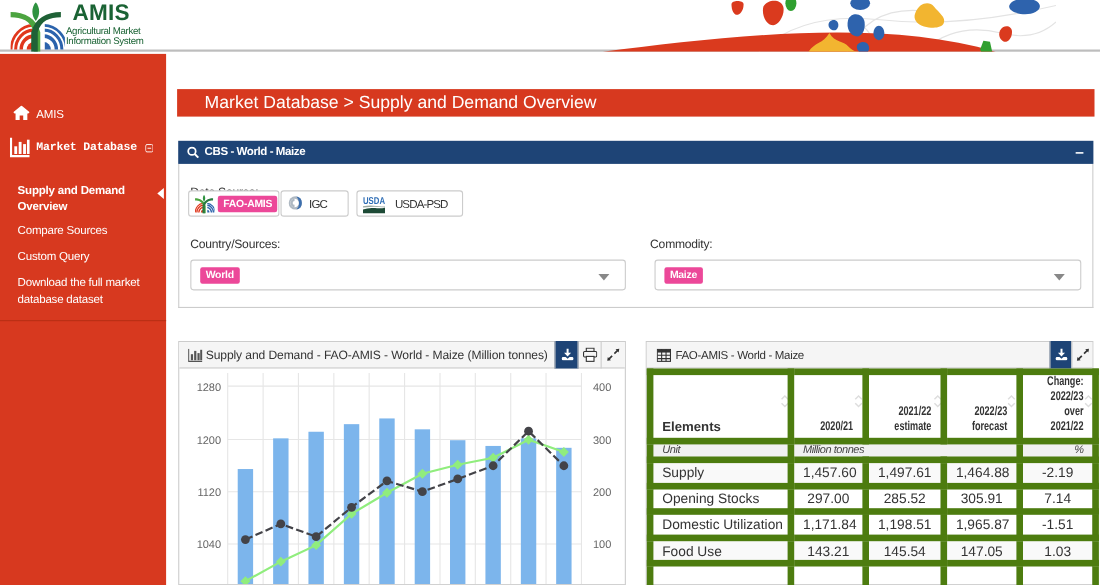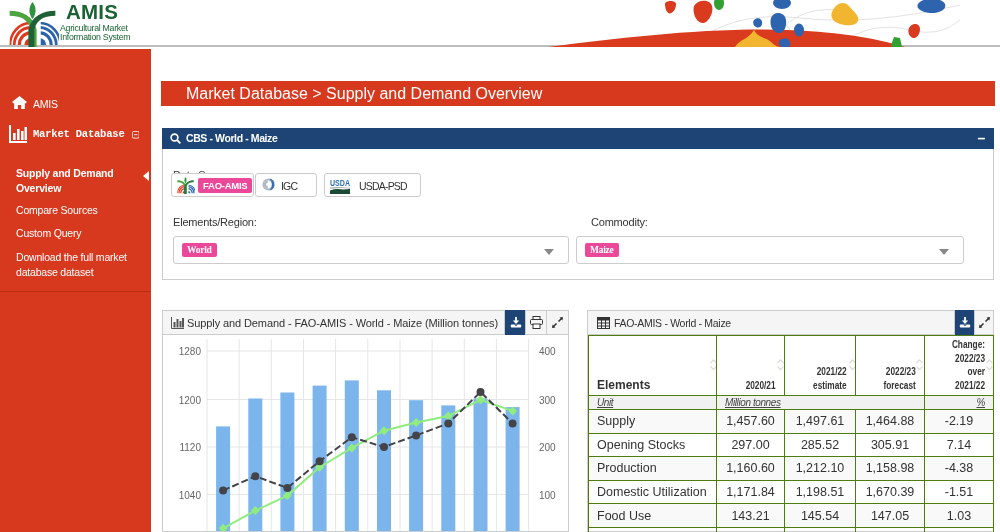--- a/index.html
+++ b/index.html
@@ -29,41 +29,41 @@
 #cbs { position:absolute; left:162px; top:149px; width:832px; height:131px;
   border:1px solid #ccc; border-top:none; background:#fff; }
 #cbs-head { position:absolute; left:-1px; top:-21px; width:832px; height:21px; background:#1e4476;
   color:#fff; font-size:10.5px; font-weight:bold; letter-spacing:-0.4px; line-height:21px; }
 #cbs-head .minus { position:absolute; right:9px; top:0; font-size:14px; font-weight:bold; }
 .lbl { position:absolute; font-size:11px; color:#333; letter-spacing:-0.2px; }
 .srcbtn { position:absolute; top:24px; height:24px; border:1px solid #ccc; border-radius:3px; background:#fff; }
 .pill { display:inline-block; background:#ec4899; color:#fff; border-radius:2px; font-size:9.5px;
   font-weight:bold; padding:2px 5px; letter-spacing:-0.25px; white-space:nowrap; }
 .selbox { position:absolute; top:87px; height:28px; border:1px solid #ccc; border-radius:3px; background:#fff; }
-.selbox .pill { position:absolute; left:8px; top:6px;font-family:Liberation Serif, serif; }
+.selbox .pill { position:absolute; left:8px; top:6px; }
 .caret { position:absolute; top:12px; width:0; height:0; border-left:5px solid transparent;
   border-right:5px solid transparent; border-top:6px solid #888; }
 
 
 .panel { position:absolute; top:310px; height:222px; border:1px solid #ccc; background:#fff; }
 .phead { position:absolute; left:0; top:0; right:0; height:24px; background:#f5f5f5;
   border-bottom:1px solid #ccc; font-size:11px; color:#333; letter-spacing:-0.1px; line-height:24px; }
 .pbtn { position:absolute; top:-1px; width:22px; height:25px; border-left:1px solid #ccc; text-align:center; }
 .pbtn.navy { background:#1e4476; }
 
 #chartpanel { left:162px; width:407px; }
 #tablepanel { left:587px; width:407px; }
 
 
 #dtable { position:absolute; left:0; top:24px; width:405px; border-collapse:collapse; font-size:12.5px; color:#333; table-layout:fixed; }
-#dtable td, #dtable th { border:1px solid #4d7c0f; padding:0 8px; white-space:nowrap; overflow:hidden; }
+#dtable td, #dtable th { border:6px solid #4d7c0f; padding:0 8px; white-space:nowrap; overflow:hidden; }
 #dtable th { font-weight:bold; text-align:right; vertical-align:bottom; padding-bottom:3px; font-size:11.5px; line-height:13.5px; }
 #dtable th .cnd { display:inline-block; transform:scaleX(0.72); transform-origin:100% 50%; white-space:nowrap; }
 #dtable th:first-child { text-align:left; font-size:12px; }
-#dtable .unit td { font-style:italic; font-size:10px; letter-spacing:-0.4px; background:#f1f1f1; color:#444; height:14px; padding-top:0; padding-bottom:0;text-decoration:underline; }
+#dtable .unit td { font-style:italic; font-size:10px; letter-spacing:-0.4px; background:#f1f1f1; color:#444; height:14px; padding-top:0; padding-bottom:0; }
 #dtable .num { text-align:center; }
 #dtable tr.data td { height:23.6px; }
 #dtable tr.odd td { background:#f9f9f9; }
 </style>
 </head>
 <body>
 
 <div id="header">
   <svg class="abs" style="left:6px; top:2px;" width="53" height="45" viewBox="0 0 58 46" preserveAspectRatio="none">
     <defs>
@@ -204,27 +204,27 @@
   <div class="srcbtn" style="left:161px; width:97px;">
     <svg class="abs" style="left:5px; top:4px;" width="20" height="16" viewBox="0 0 20 16">
       <text x="0" y="7.5" font-size="9" font-weight="bold" fill="#2e6db5" font-family="Liberation Sans" textLength="20" lengthAdjust="spacingAndGlyphs">USDA</text>
       <rect x="0" y="8" width="20" height="3.5" fill="#fff"></rect>
       <path d="M0,9.5 Q6,8.5 12,9.2 T20,9.8 L20,10.6 Q12,9.8 6,10.2 T0,10.6 Z" fill="#9aa8a0"></path>
       <path d="M0,12.5 Q5,10.5 11,11.2 C15,11.7 18,11.2 20,10.8 L20,16 L0,16 Z" fill="#1d4a36"></path>
     </svg>
     <span class="abs" style="left:34px; top:6px; font-size:10.5px; letter-spacing:-0.8px; color:#333;">USDA-PSD</span>
   </div>
 
-  <div class="lbl" style="left:10px; top:67px;">Elements/Region:</div>
+  <div class="lbl" style="left:10px; top:67px;">Country/Sources:</div>
   <div class="selbox" style="left:10px; width:396px;">
     <span class="pill">World</span>
     <div class="caret" style="right:14px;"></div>
   </div>
   <div class="lbl" style="left:428px; top:67px;">Commodity:</div>
-  <div class="selbox" style="left:413px; width:388px;">
+  <div class="selbox" style="left:432px; width:388px;">
     <span class="pill">Maize</span>
     <div class="caret" style="right:14px;"></div>
   </div>
 </div>
 
 <div class="panel" id="chartpanel">
   <div class="phead">
     <svg class="abs" style="left:8px; top:6px;" width="13" height="12" viewBox="0 0 13 12">
       <path d="M0.5,0 L0.5,11.5 L13,11.5" stroke="#555" stroke-width="1" fill="none"></path>
       <rect x="2.5" y="5" width="2" height="5.5" fill="#555"></rect>
@@ -403,32 +403,25 @@
           <td class="num">1,464.88</td>
           <td class="num">-2.19</td>
         </tr>
     <tr class="data">
           <td>Opening Stocks</td>
           <td class="num">297.00</td>
           <td class="num">285.52</td>
           <td class="num">305.91</td>
           <td class="num">7.14</td>
         </tr>
-    <tr class="data odd">
-          <td>Production</td>
-          <td class="num">1,160.60</td>
-          <td class="num">1,212.10</td>
-          <td class="num">1,158.98</td>
-          <td class="num">-4.38</td>
-        </tr>
     <tr class="data">
           <td>Domestic Utilization</td>
           <td class="num">1,171.84</td>
           <td class="num">1,198.51</td>
-          <td class="num">1,670.39</td>
+          <td class="num">1,965.87</td>
           <td class="num">-1.51</td>
         </tr>
     <tr class="data odd">
           <td>Food Use</td>
           <td class="num">143.21</td>
           <td class="num">145.54</td>
           <td class="num">147.05</td>
           <td class="num">1.03</td>
         </tr>
     <tr class="data">

